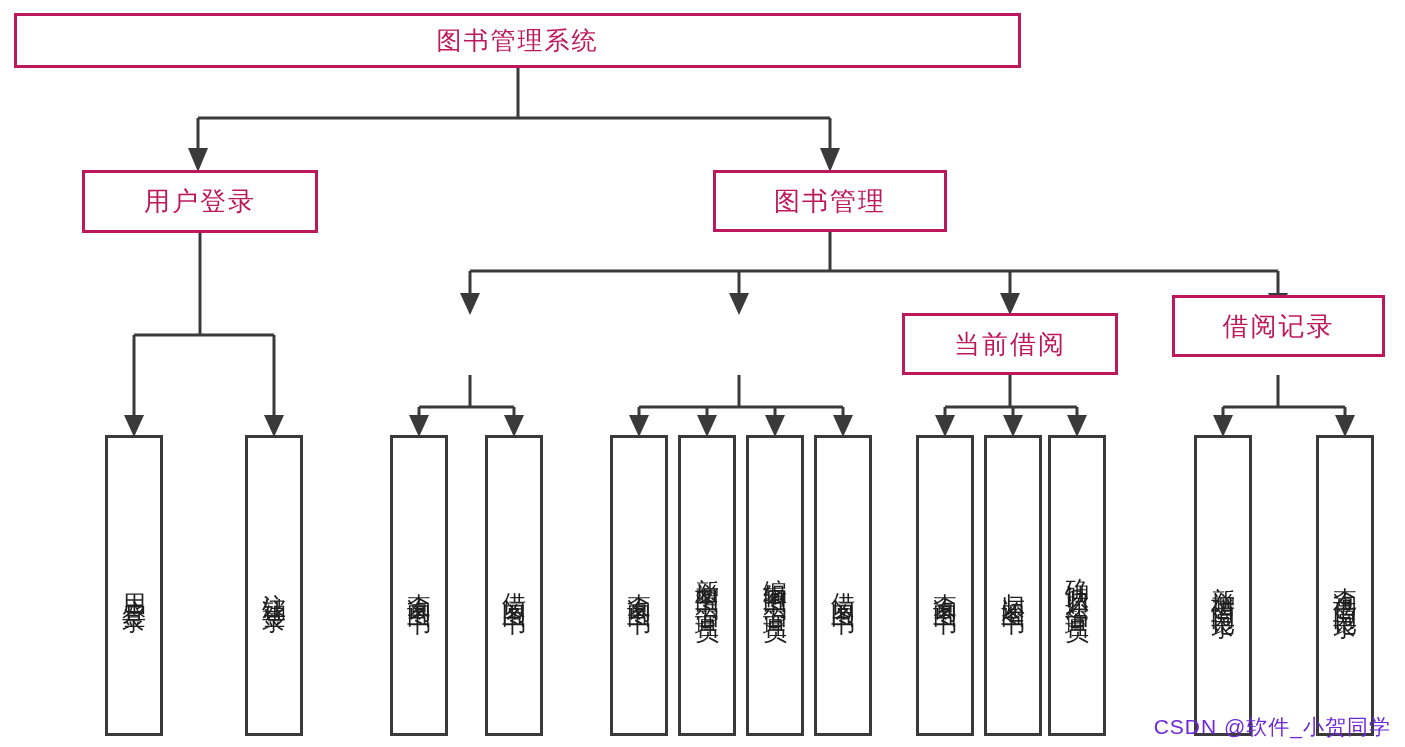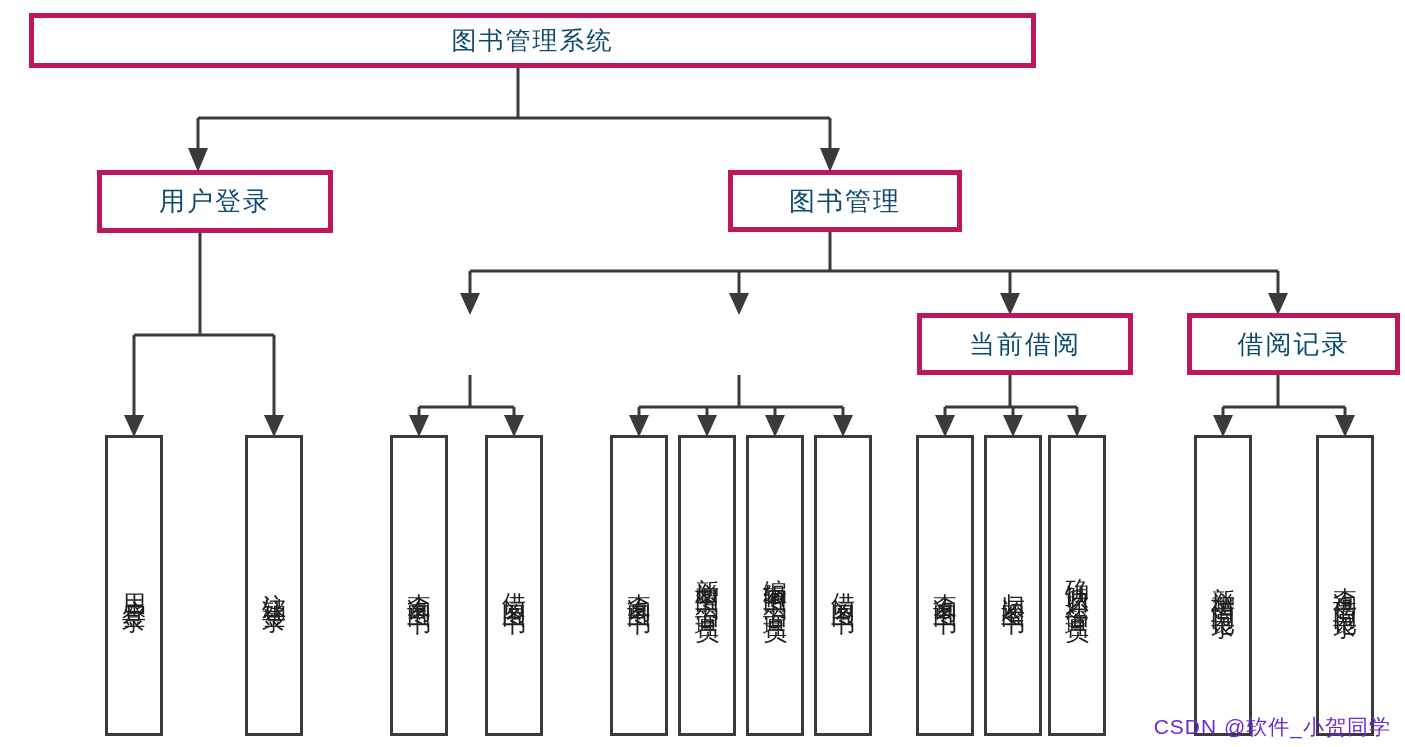--- a/index.html
+++ b/index.html
@@ -19,29 +19,28 @@
   .connectors {
     position: absolute;
     left: 0;
     top: 0;
     width: 1405px;
     height: 747px;
   }
   .node {
     position: absolute;
     box-sizing: border-box;
-    border: 5px solid #be185d;
+    border: 3px solid #be185d;
     background: #ffffff;
     display: flex;
     align-items: center;
     justify-content: center;
     font-size: 26px;
     letter-spacing: 2px;
-    color: #0c4a6e;
-    margin-left: 15px;
+    color: #be185d;
   }
   .node.root {
     left: 14px; top: 13px; width: 1007px; height: 55px;
     font-size: 25px;
   }
   .leaf {
     position: absolute;
     box-sizing: border-box;
     border: 3px solid #3a3a3a;
     background: #ffffff;
@@ -124,21 +123,21 @@
   <div class="node" style="left:82px; top:170px; width:236px; height:63px;">
     <span>用户登录</span>
   </div>
   <div class="node" style="left:713px; top:170px; width:234px; height:62px;">
     <span>图书管理</span>
   </div>
 
   <div class="node" style="left:902px; top:313px; width:216px; height:62px;">
     <span>当前借阅</span>
   </div>
-  <div class="node" style="left:1172px; top:313px; width:213px; height:62px;">
+  <div class="node" style="left:1172px; top:295px; width:213px; height:62px;">
     <span>借阅记录</span>
   </div>
 
   <div class="leaf" style="left:105px;">
     <span>用户登录</span>
   </div>
   <div class="leaf" style="left:245px;">
     <span>注销登录</span>
   </div>
 

